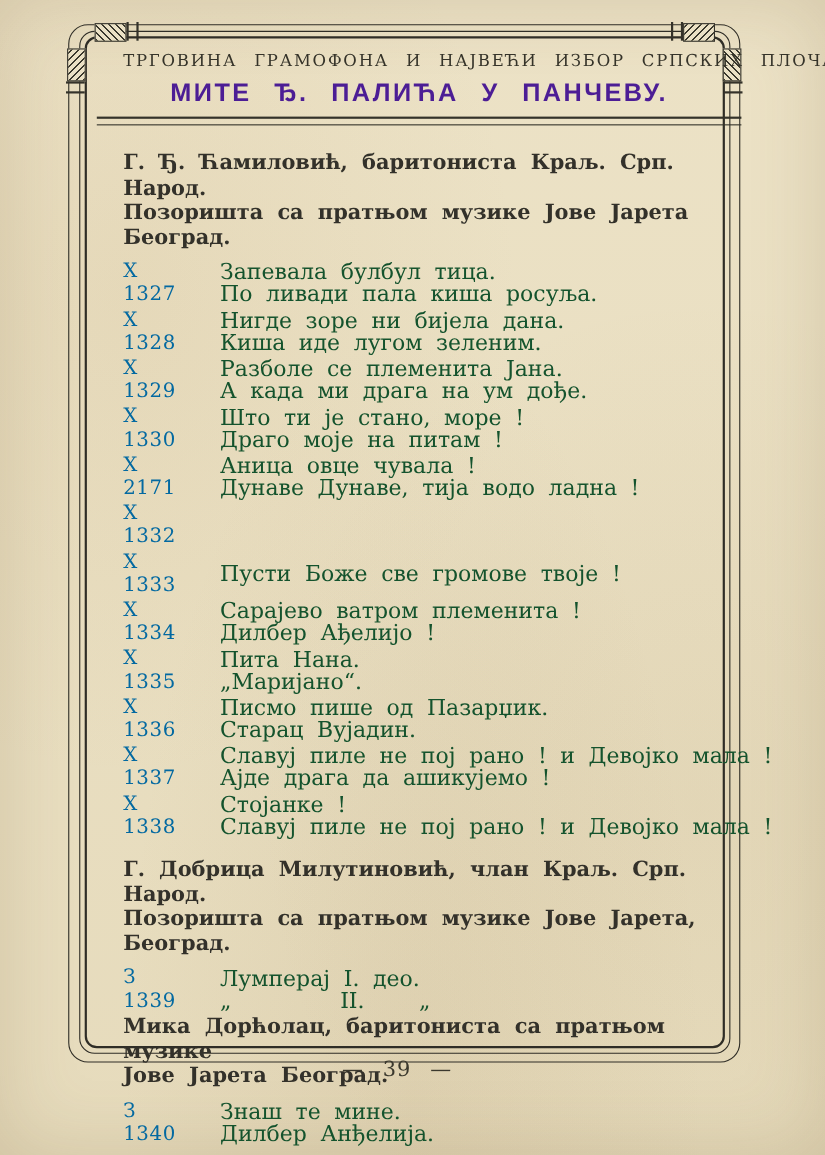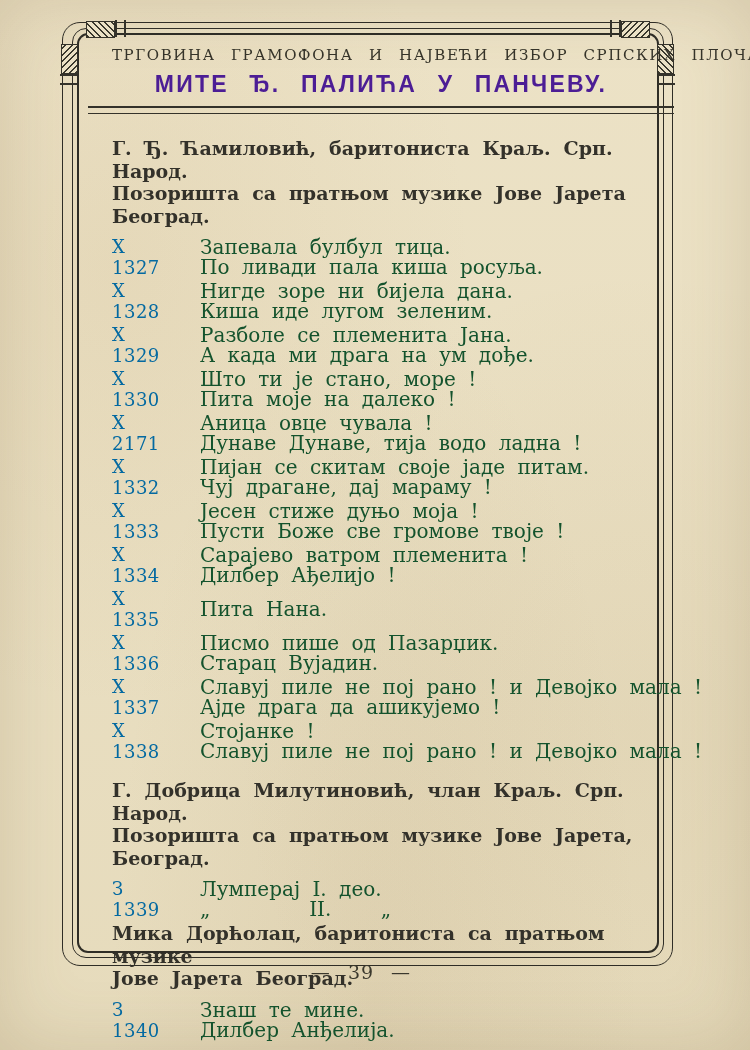--- a/index.html
+++ b/index.html
@@ -103,55 +103,51 @@
             <div class="record-catalog">Х 1329</div>
             <div class="record-lines">
               <div class="record-line">Разболе се племенита Јана.</div>
               <div class="record-line">А када ми драга на ум дође.</div>
             </div>
           </div>
           <div class="record-row">
             <div class="record-catalog">Х 1330</div>
             <div class="record-lines">
               <div class="record-line">Што ти је стано, море !</div>
-              <div class="record-line">Пита моје на далеко !</div>
+              <div class="record-line">Драго моје на питам !</div>
             </div>
           </div>
           <div class="record-row">
             <div class="record-catalog">Х 2171</div>
             <div class="record-lines">
               <div class="record-line">Аница овце чувала !</div>
               <div class="record-line">Дунаве Дунаве, тија водо ладна !</div>
             </div>
           </div>
           <div class="record-row">
             <div class="record-catalog">Х 1332</div>
-            <div class="record-lines">
-              <div class="record-line">Пијан се скитам своје јаде питам.</div>
-              <div class="record-line">Чуј драгане, дај мараму !</div>
-            </div>
           </div>
           <div class="record-row">
             <div class="record-catalog">Х 1333</div>
             <div class="record-lines">
-              <div class="record-line">Јесен стиже дуњо моја !</div>
               <div class="record-line">Пусти Боже све громове твоје !</div>
             </div>
           </div>
           <div class="record-row">
             <div class="record-catalog">Х 1334</div>
             <div class="record-lines">
               <div class="record-line">Сарајево ватром племенита !</div>
               <div class="record-line">Дилбер Ађелијо !</div>
             </div>
           </div>
           <div class="record-row">
             <div class="record-catalog">Х 1335</div>
             <div class="record-lines">
               <div class="record-line">Пита Нана.</div>
+              <div class="record-line">„Маријано“.</div>
             </div>
           </div>
           <div class="record-row">
             <div class="record-catalog">Х 1336</div>
             <div class="record-lines">
               <div class="record-line">Писмо пише од Пазарџик.</div>
               <div class="record-line">Старац Вујадин.</div>
             </div>
           </div>
           <div class="record-row">

